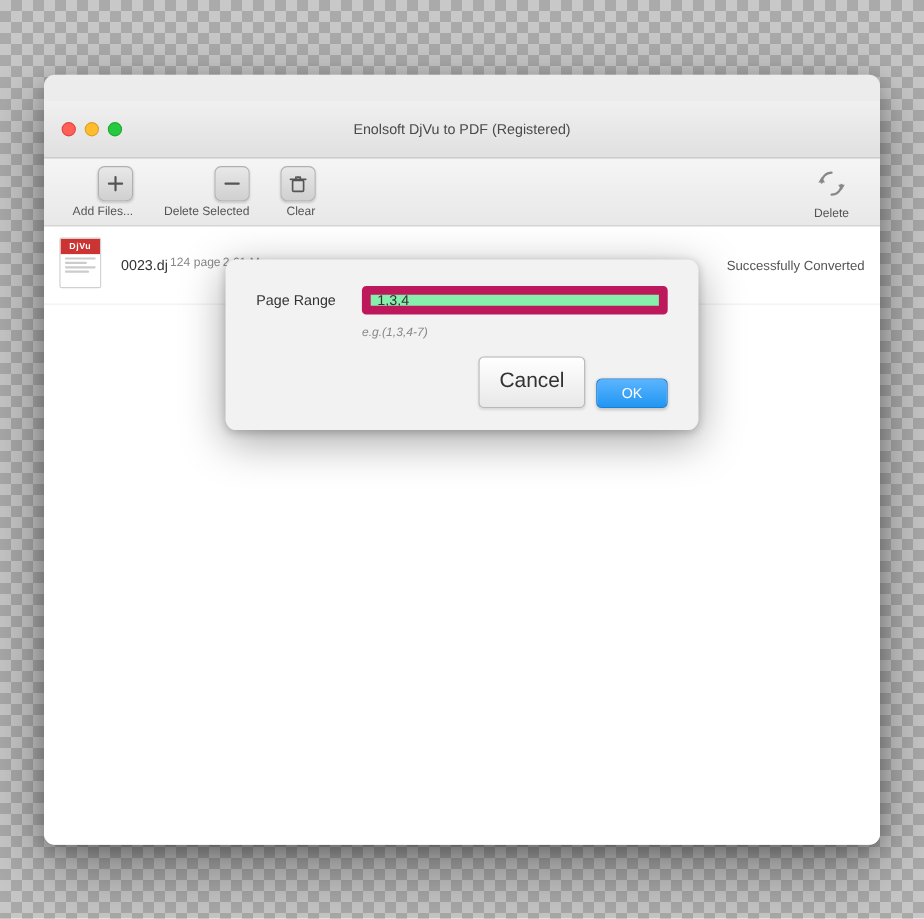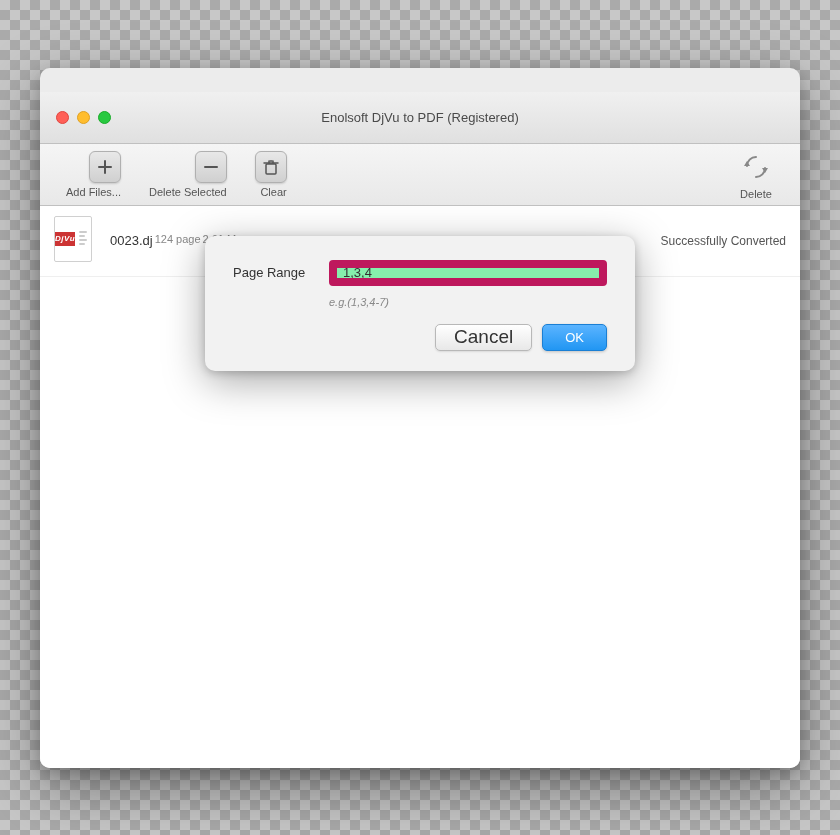--- a/index.html
+++ b/index.html
@@ -163,23 +163,23 @@
     }
 
     .file-icon-body {
       width: 38px;
       height: 46px;
       background: #fff;
       border: 1.5px solid #d0d0d0;
       border-radius: 2px;
       position: relative;
       display: flex;
+      flex-direction: column;
       align-items: center;
       overflow: hidden;
-      font-style: italic;
     }
 
     .file-icon-badge {
       width: 100%;
       background: #cc3333;
       height: 14px;
       display: flex;
       align-items: center;
       justify-content: center;
     }
@@ -301,20 +301,21 @@
 
     .btn-ok {
       padding: 5px 22px;
       background: linear-gradient(to bottom, #5bb4ff, #2196f3);
       border: 1px solid #1a7fd4;
       border-radius: 5px;
       font-size: 13px;
       color: #fff;
       cursor: pointer;
       box-shadow: 0 1px 3px rgba(0,0,0,0.2);
+      margin-top: 20px;
     }
   </style>
 </head>
 <body>
 
 <div class="window-shadow">
   <div class="window">
 
     <div class="title-bar">
       <div class="traffic-lights">

